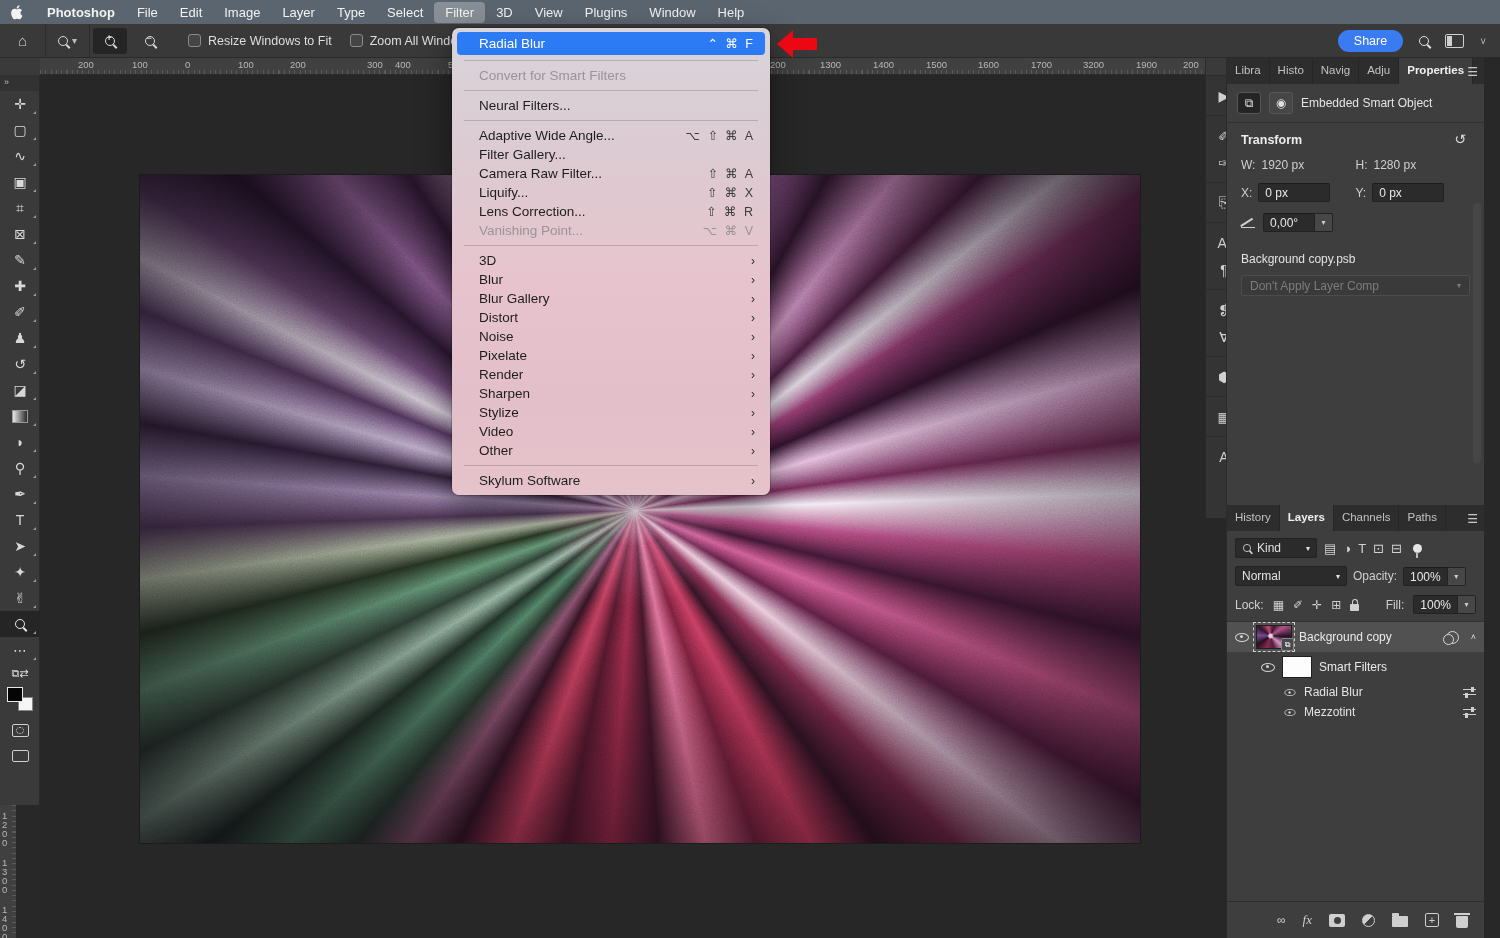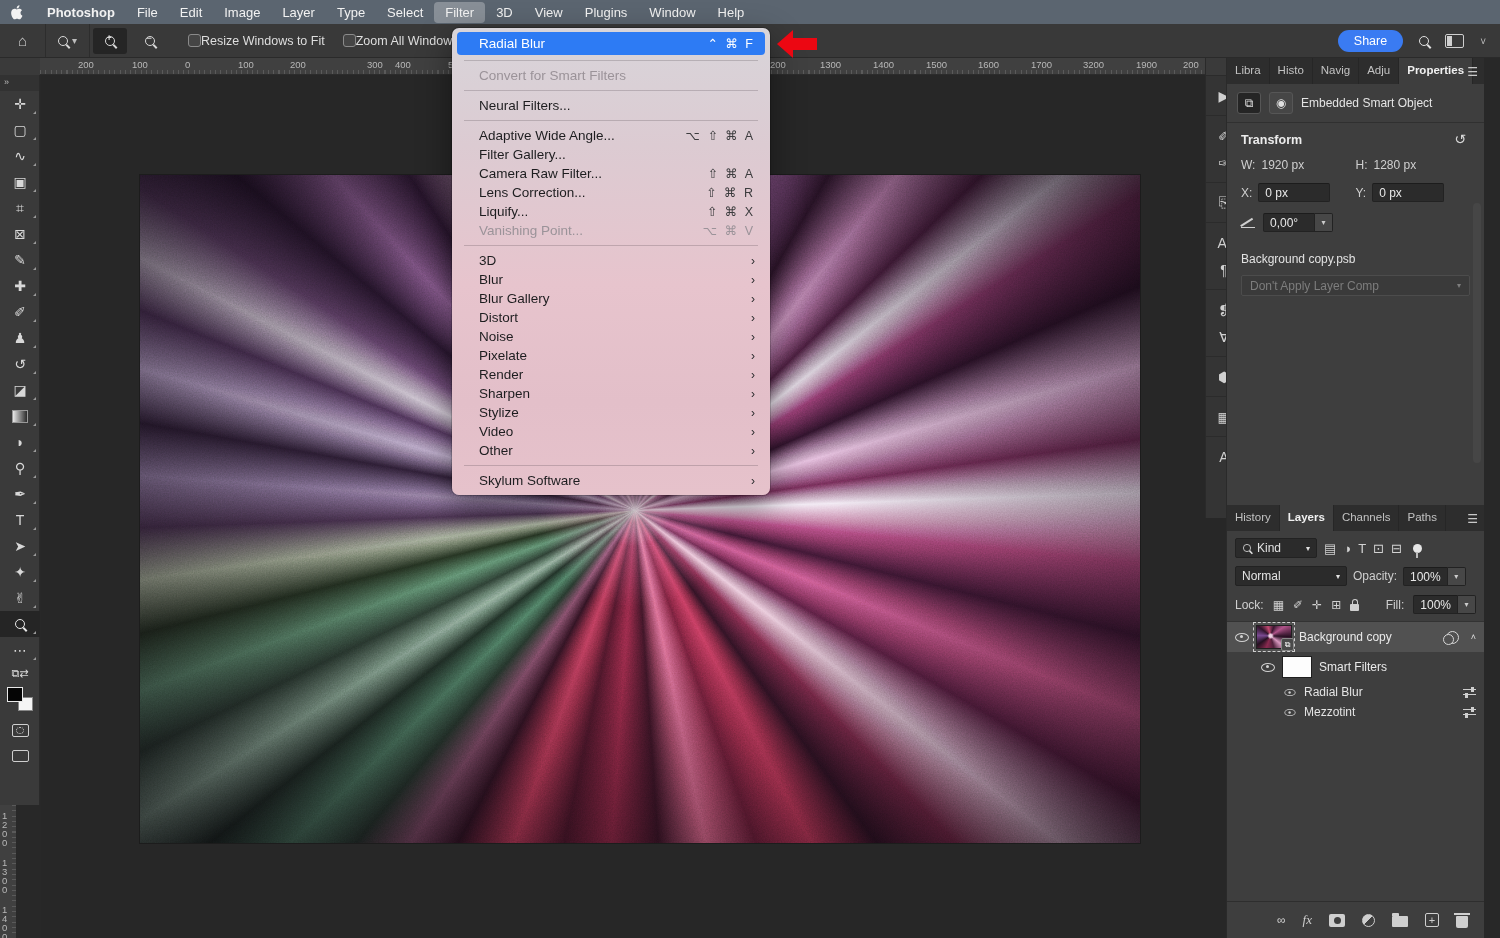--- a/index.html
+++ b/index.html
@@ -19,21 +19,21 @@
   
   .optionsbar { position:absolute; left:0; top:24px; width:100%; height:34px;
     background:#393939; border-bottom:1px solid #2a2a2a; display:flex; align-items:center; z-index:20;}
   .ob-home { width:46px; display:flex; justify-content:center; color:#cfcfcf; font-size:15px;
     border-right:1px solid #2d2d2d; height:100%; align-items:center;}
   .ob-tool { display:flex; align-items:center; gap:4px; padding:0 12px; color:#d8d8d8;
     border-right:1px solid #2d2d2d; height:100%;}
   .ob-btn { width:34px; height:26px; display:flex; align-items:center; justify-content:center;
     border-radius:3px; color:#d8d8d8; margin:0 3px;}
   .ob-btn.sel { background:#252525; }
-  .ob-check { display:flex; align-items:center; gap:0; margin-left:18px; color:#dedede; font-size:12.5px;}
+  .ob-check { display:flex; align-items:center; gap:7px; margin-left:18px; color:#dedede; font-size:12.5px;}
   .cb { width:13px; height:13px; border:1px solid #8a8a8a; border-radius:3px; background:#454545; }
   .ob-right { position:absolute; right:14px; top:0; height:34px; display:flex; align-items:center; gap:16px; }
   .share-btn { background:#3a7bf2; color:#fff; border:none; border-radius:13px;
     padding:4px 16px; font-size:12.5px; font-family:inherit; }
   .panel-glyph { width:19px; height:14px; border:1.5px solid #cfcfcf; border-radius:2px; position:relative;}
   .panel-glyph::after { content:''; position:absolute; left:1px; top:1px; bottom:1px; width:5px; background:#cfcfcf;}
   .chev { color:#bdbdbd; font-size:10px; }
   
   .i-mag { display:inline-block; width:10px; height:10px; border:1.6px solid currentColor;
     border-radius:50%; position:relative; }
@@ -368,26 +368,26 @@
         <span class="sc">⌥ ⇧ ⌘ A</span>
       </div>
       <div class="fm-item">
         <span class="lbl">Filter Gallery...</span>
       </div>
       <div class="fm-item">
         <span class="lbl">Camera Raw Filter...</span>
         <span class="sc">⇧ ⌘ A</span>
       </div>
       <div class="fm-item">
+        <span class="lbl">Liquify...</span>
+        <span class="sc">⇧ ⌘ X</span>
+      </div>
+      <div class="fm-item">
         <span class="lbl">Lens Correction...</span>
         <span class="sc">⇧ ⌘ R</span>
-      </div>
-      <div class="fm-item">
-        <span class="lbl">Liquify...</span>
-        <span class="sc">⇧ ⌘ X</span>
       </div>
       <div class="fm-item dis">
         <span class="lbl">Vanishing Point...</span>
         <span class="sc">⌥ ⌘ V</span>
       </div>
       <div class="fm-sep"></div>
       <div class="fm-item">
         <span class="lbl">3D</span>
         <span class="sub">›</span>
       </div>

